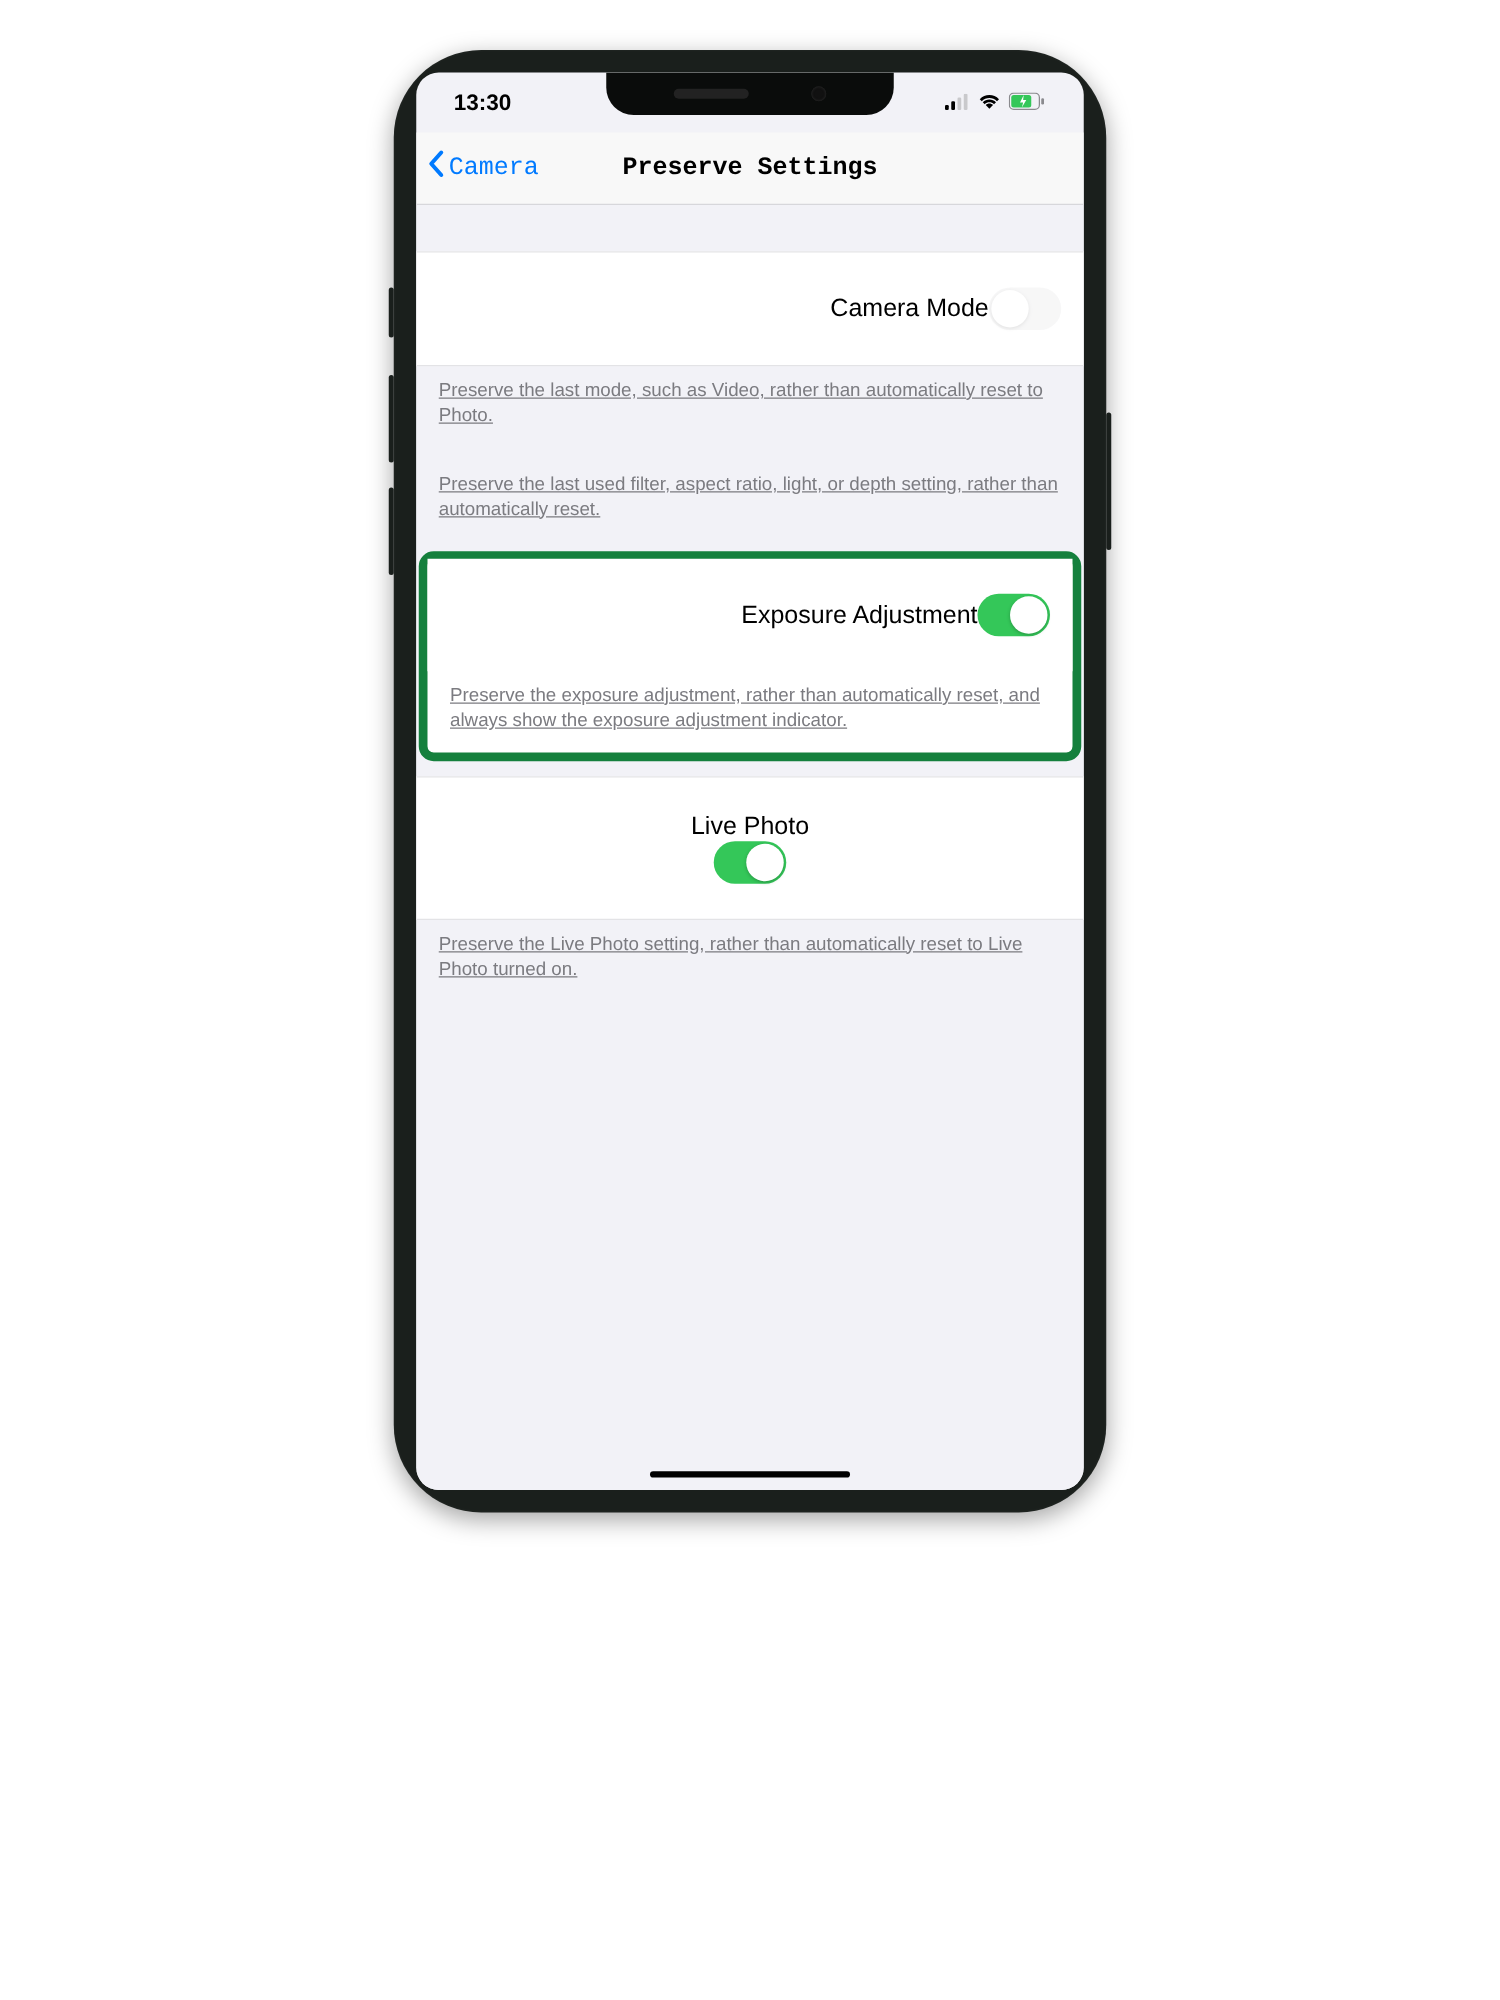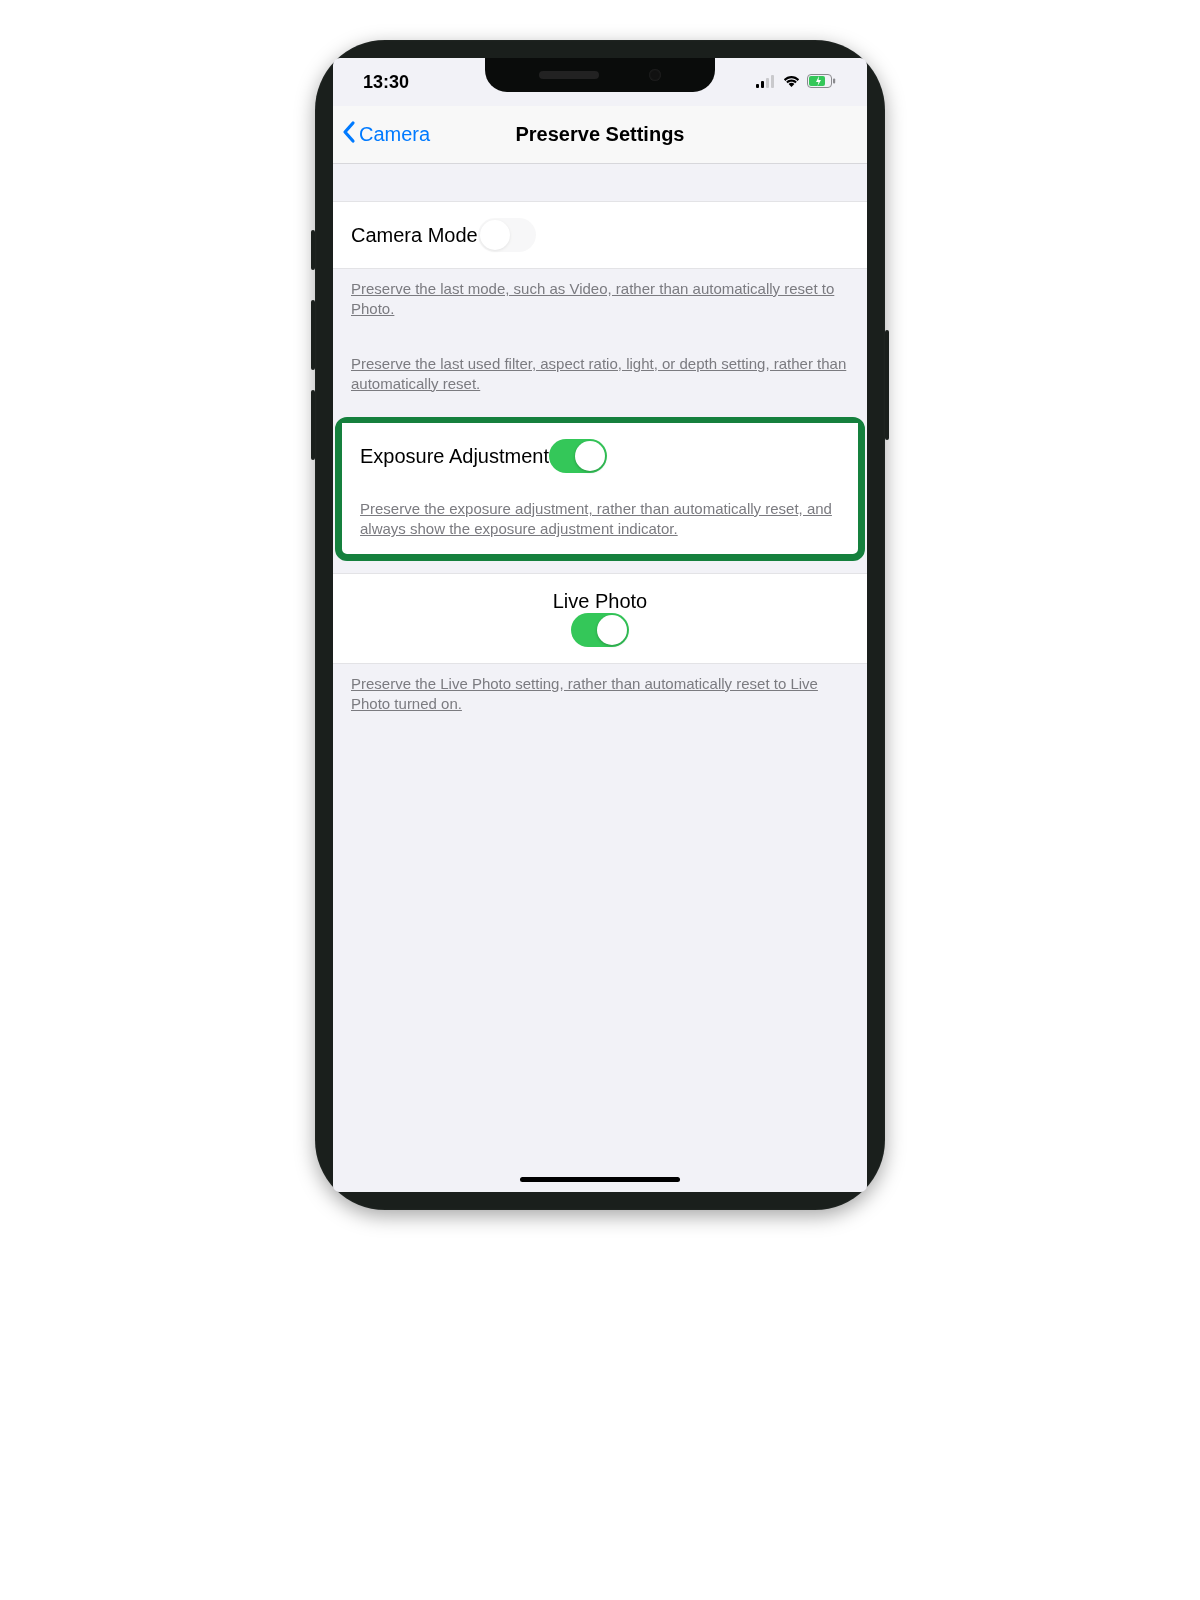--- a/index.html
+++ b/index.html
@@ -29,21 +29,21 @@
   }
   .sb-left1 { left: -4px; top: 190px; width: 4px; height: 40px; }
   .sb-left2 { left: -4px; top: 260px; width: 4px; height: 70px; }
   .sb-left3 { left: -4px; top: 350px; width: 4px; height: 70px; }
   .sb-right { right: -4px; top: 290px; width: 4px; height: 110px; }
 
   .screen {
     width: 100%;
     height: 100%;
     background: #f2f2f7;
-    border-radius: 7px;
+    border-radius: 18px;
     overflow: hidden;
     position: relative;
   }
   .notch {
     position: absolute;
     top: 0; left: 50%; transform: translateX(-50%);
     width: 230px; height: 34px;
     background: #0a0c0b;
     border-bottom-left-radius: 22px;
     border-bottom-right-radius: 22px;
@@ -67,20 +67,21 @@
   .status-right { display:flex; align-items:center; gap:6px; }
 
   .nav-bar {
     position: absolute;
     top: 48px; left:0; right:0;
     height: 58px;
     background: #f8f8f8;
     border-bottom: 1px solid #d7d7db;
     display:flex; align-items:center;
     z-index:3;
+    font-family:Liberation Mono, monospace;
   }
   .back-btn {
     display:flex; align-items:center;
     color:#007aff;
     font-size: 20px;
     padding-left: 8px;
     gap: 2px;
   }
   .nav-title {
     position:absolute; left:0; right:0;
@@ -95,22 +96,22 @@
     position:absolute;
     top: 106px; bottom: 0; left:0; right:0;
     overflow:hidden;
     background:#f2f2f7;
   }
   .group-spacer { height: 38px; }
   .cell {
     background:#fff;
     border-top: 1px solid #e3e3e6;
     border-bottom: 1px solid #e3e3e6;
-    padding: 16px 18px;
-    display:flex; align-items:center; justify-content:flex-start;
+    padding: 28px 18px;
+    display:flex; align-items:center; justify-content:flex-end;
     margin-top:-1px;
   }
   .cell-title { font-size: 20px; color:#000; }
   .footer {
     padding: 10px 18px 24px 18px;
     font-size: 15px;
     line-height: 1.35;
     color:#7b7b80;
     text-decoration:underline;
   }

